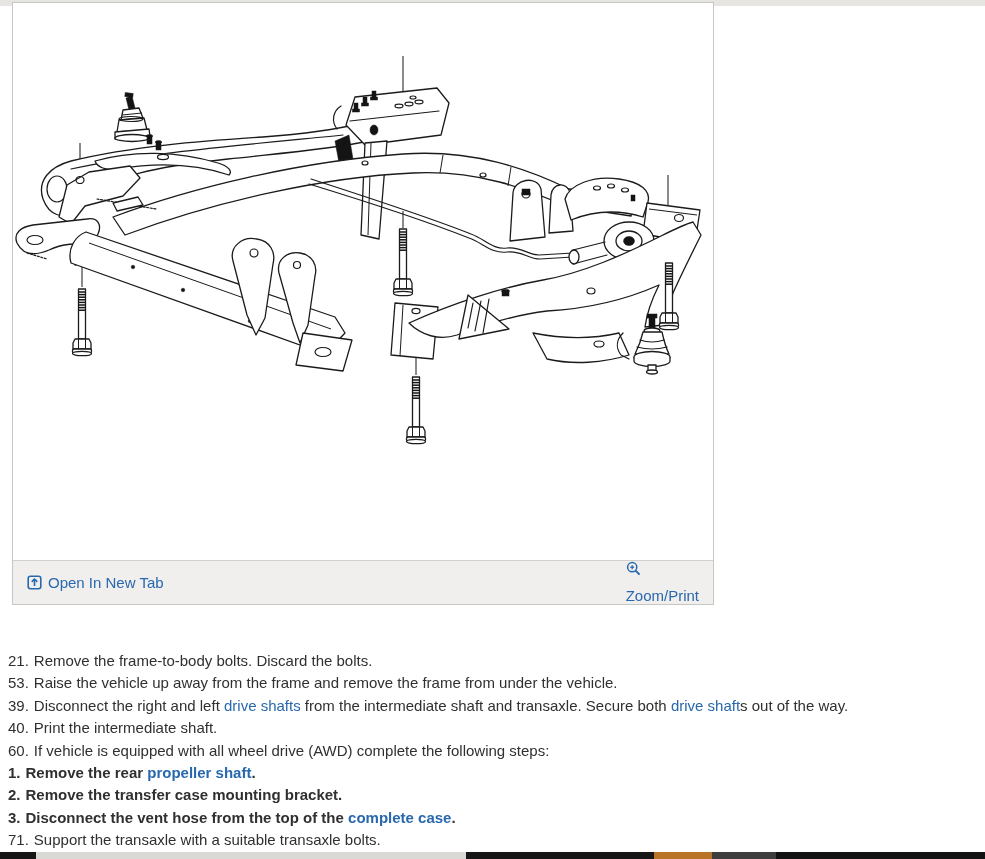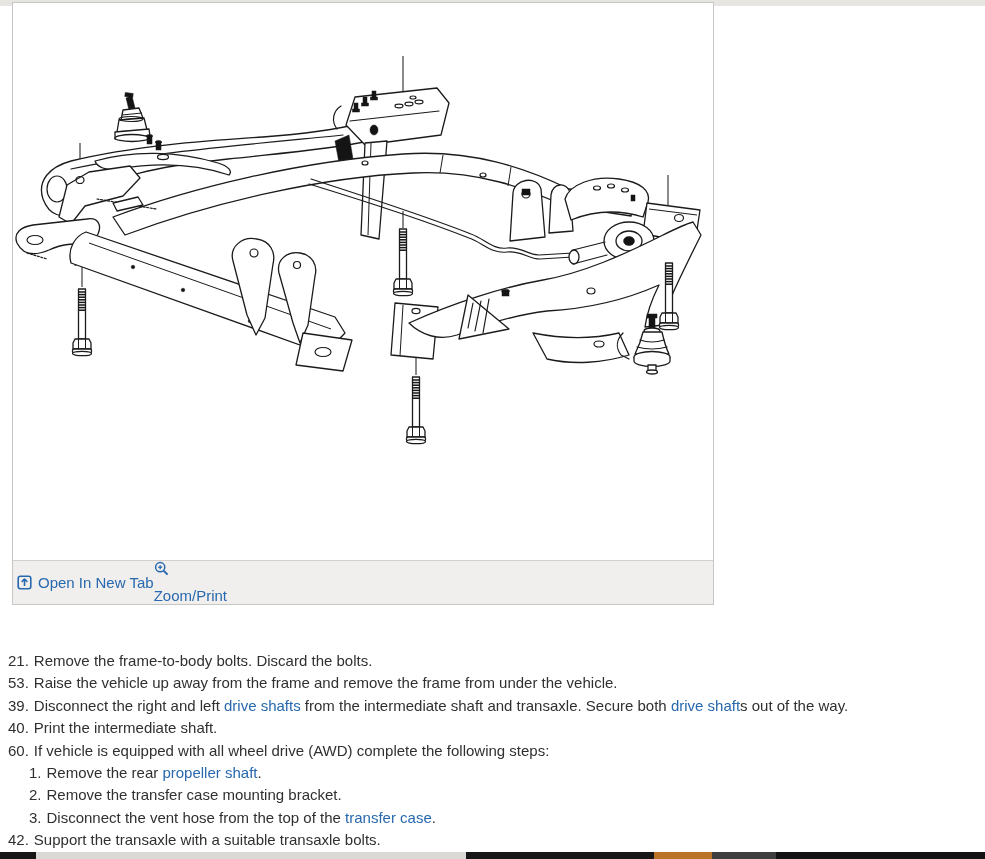--- a/index.html
+++ b/index.html
@@ -10,31 +10,31 @@
   .top-strip{position:absolute;left:0;top:0;width:985px;height:6px;background:var(--strip,#e7e5e2);}
   .image-panel{
     position:absolute;left:12px;top:2px;width:702px;height:603px;
     border:1px solid #c8c6c3;box-sizing:border-box;background:#fff;
     display:flex;flex-direction:column;
   }
   .diagram-wrap{flex:1 1 auto;position:relative;overflow:hidden;background:#fff;}
   .diagram-wrap svg{display:block;}
   .panel-toolbar{
     flex:0 0 42px;border-top:1px solid #d2d0cd;background:var(--toolbar,#f0efee);
-    display:flex;align-items:center;padding:0 4px;box-sizing:border-box;
+    display:flex;align-items:center;justify-content:space-between;padding:0 14px;box-sizing:border-box;
   }
   .tb-link{
     display:inline-flex;align-items:center;gap:6px;color:var(--link,#2868ae);
     font-size:15px;text-decoration:none;cursor:pointer;
   }
   .tb-link svg{flex:0 0 auto;}
   .steps-block{position:absolute;left:8px;top:650px;width:970px;font-size:15px;line-height:22.4px;}
   .step{white-space:nowrap;}
   .step .num{margin-right:5px;}
-  .step.sub{margin-left:21px;}
+  .step.sub{font-weight:bold;}
   .lnk{color:var(--link,#2868ae);text-decoration:none;cursor:pointer;}
   .bottom-bar{position:absolute;left:0;bottom:0;width:985px;height:7px;display:flex;}
   .bottom-bar .seg{height:7px;flex:0 0 auto;}
   
   .ln{fill:#fff;stroke:#1b1b1b;stroke-width:1.3;stroke-linejoin:round;}
   .lo{fill:none;stroke:#1b1b1b;stroke-width:1.2;stroke-linejoin:round;stroke-linecap:round;}
   .dk{fill:#141414;stroke:#141414;stroke-width:0.5;}
   .ldr{fill:none;stroke:#2a2a2a;stroke-width:1.1;}
   .thin{fill:none;stroke:#1b1b1b;stroke-width:1;}
 </style>
@@ -225,22 +225,22 @@
 </div>
 
 <div class="steps-block" id="steps">
     <div class="step"><span class="num">21.</span><span>Remove the frame-to-body bolts. Discard the bolts.</span></div>
     <div class="step"><span class="num">53.</span><span>Raise the vehicle up away from the frame and remove the frame from under the vehicle.</span></div>
     <div class="step"><span class="num">39.</span><span>Disconnect the right and left </span><a class="lnk" href="#">drive shafts</a><span> from the intermediate shaft and transaxle. Secure both </span><a class="lnk" href="#">drive shaft</a><span>s out of the way.</span></div>
     <div class="step"><span class="num">40.</span><span>Print the intermediate shaft.</span></div>
     <div class="step"><span class="num">60.</span><span>If vehicle is equipped with all wheel drive (AWD) complete the following steps:</span></div>
     <div class="step sub"><span class="num">1.</span><span>Remove the rear </span><a class="lnk" href="#">propeller shaft</a><span>.</span></div>
     <div class="step sub"><span class="num">2.</span><span>Remove the transfer case mounting bracket.</span></div>
-    <div class="step sub"><span class="num">3.</span><span>Disconnect the vent hose from the top of the </span><a class="lnk" href="#">transfer case</a><span>.</span></div>
-    <div class="step"><span class="num">42.</span><span>Support the transaxle with a suitable transaxle bolts.</span></div>
+    <div class="step sub"><span class="num">3.</span><span>Disconnect the vent hose from the top of the </span><a class="lnk" href="#">complete case</a><span>.</span></div>
+    <div class="step"><span class="num">71.</span><span>Support the transaxle with a suitable transaxle bolts.</span></div>
   </div>
 
 <div class="bottom-bar" id="bottombar">
     <div class="seg" style="width: 36px; background: rgb(22, 22, 22);"></div>
     <div class="seg" style="width: 430px; background: rgb(219, 217, 213);"></div>
     <div class="seg" style="width: 188px; background: rgb(22, 22, 22);"></div>
     <div class="seg" style="width: 58px; background: rgb(185, 115, 39);"></div>
     <div class="seg" style="width: 64px; background: rgb(62, 62, 62);"></div>
     <div class="seg" style="width: 209px; background: rgb(19, 19, 19);"></div>
   </div>

